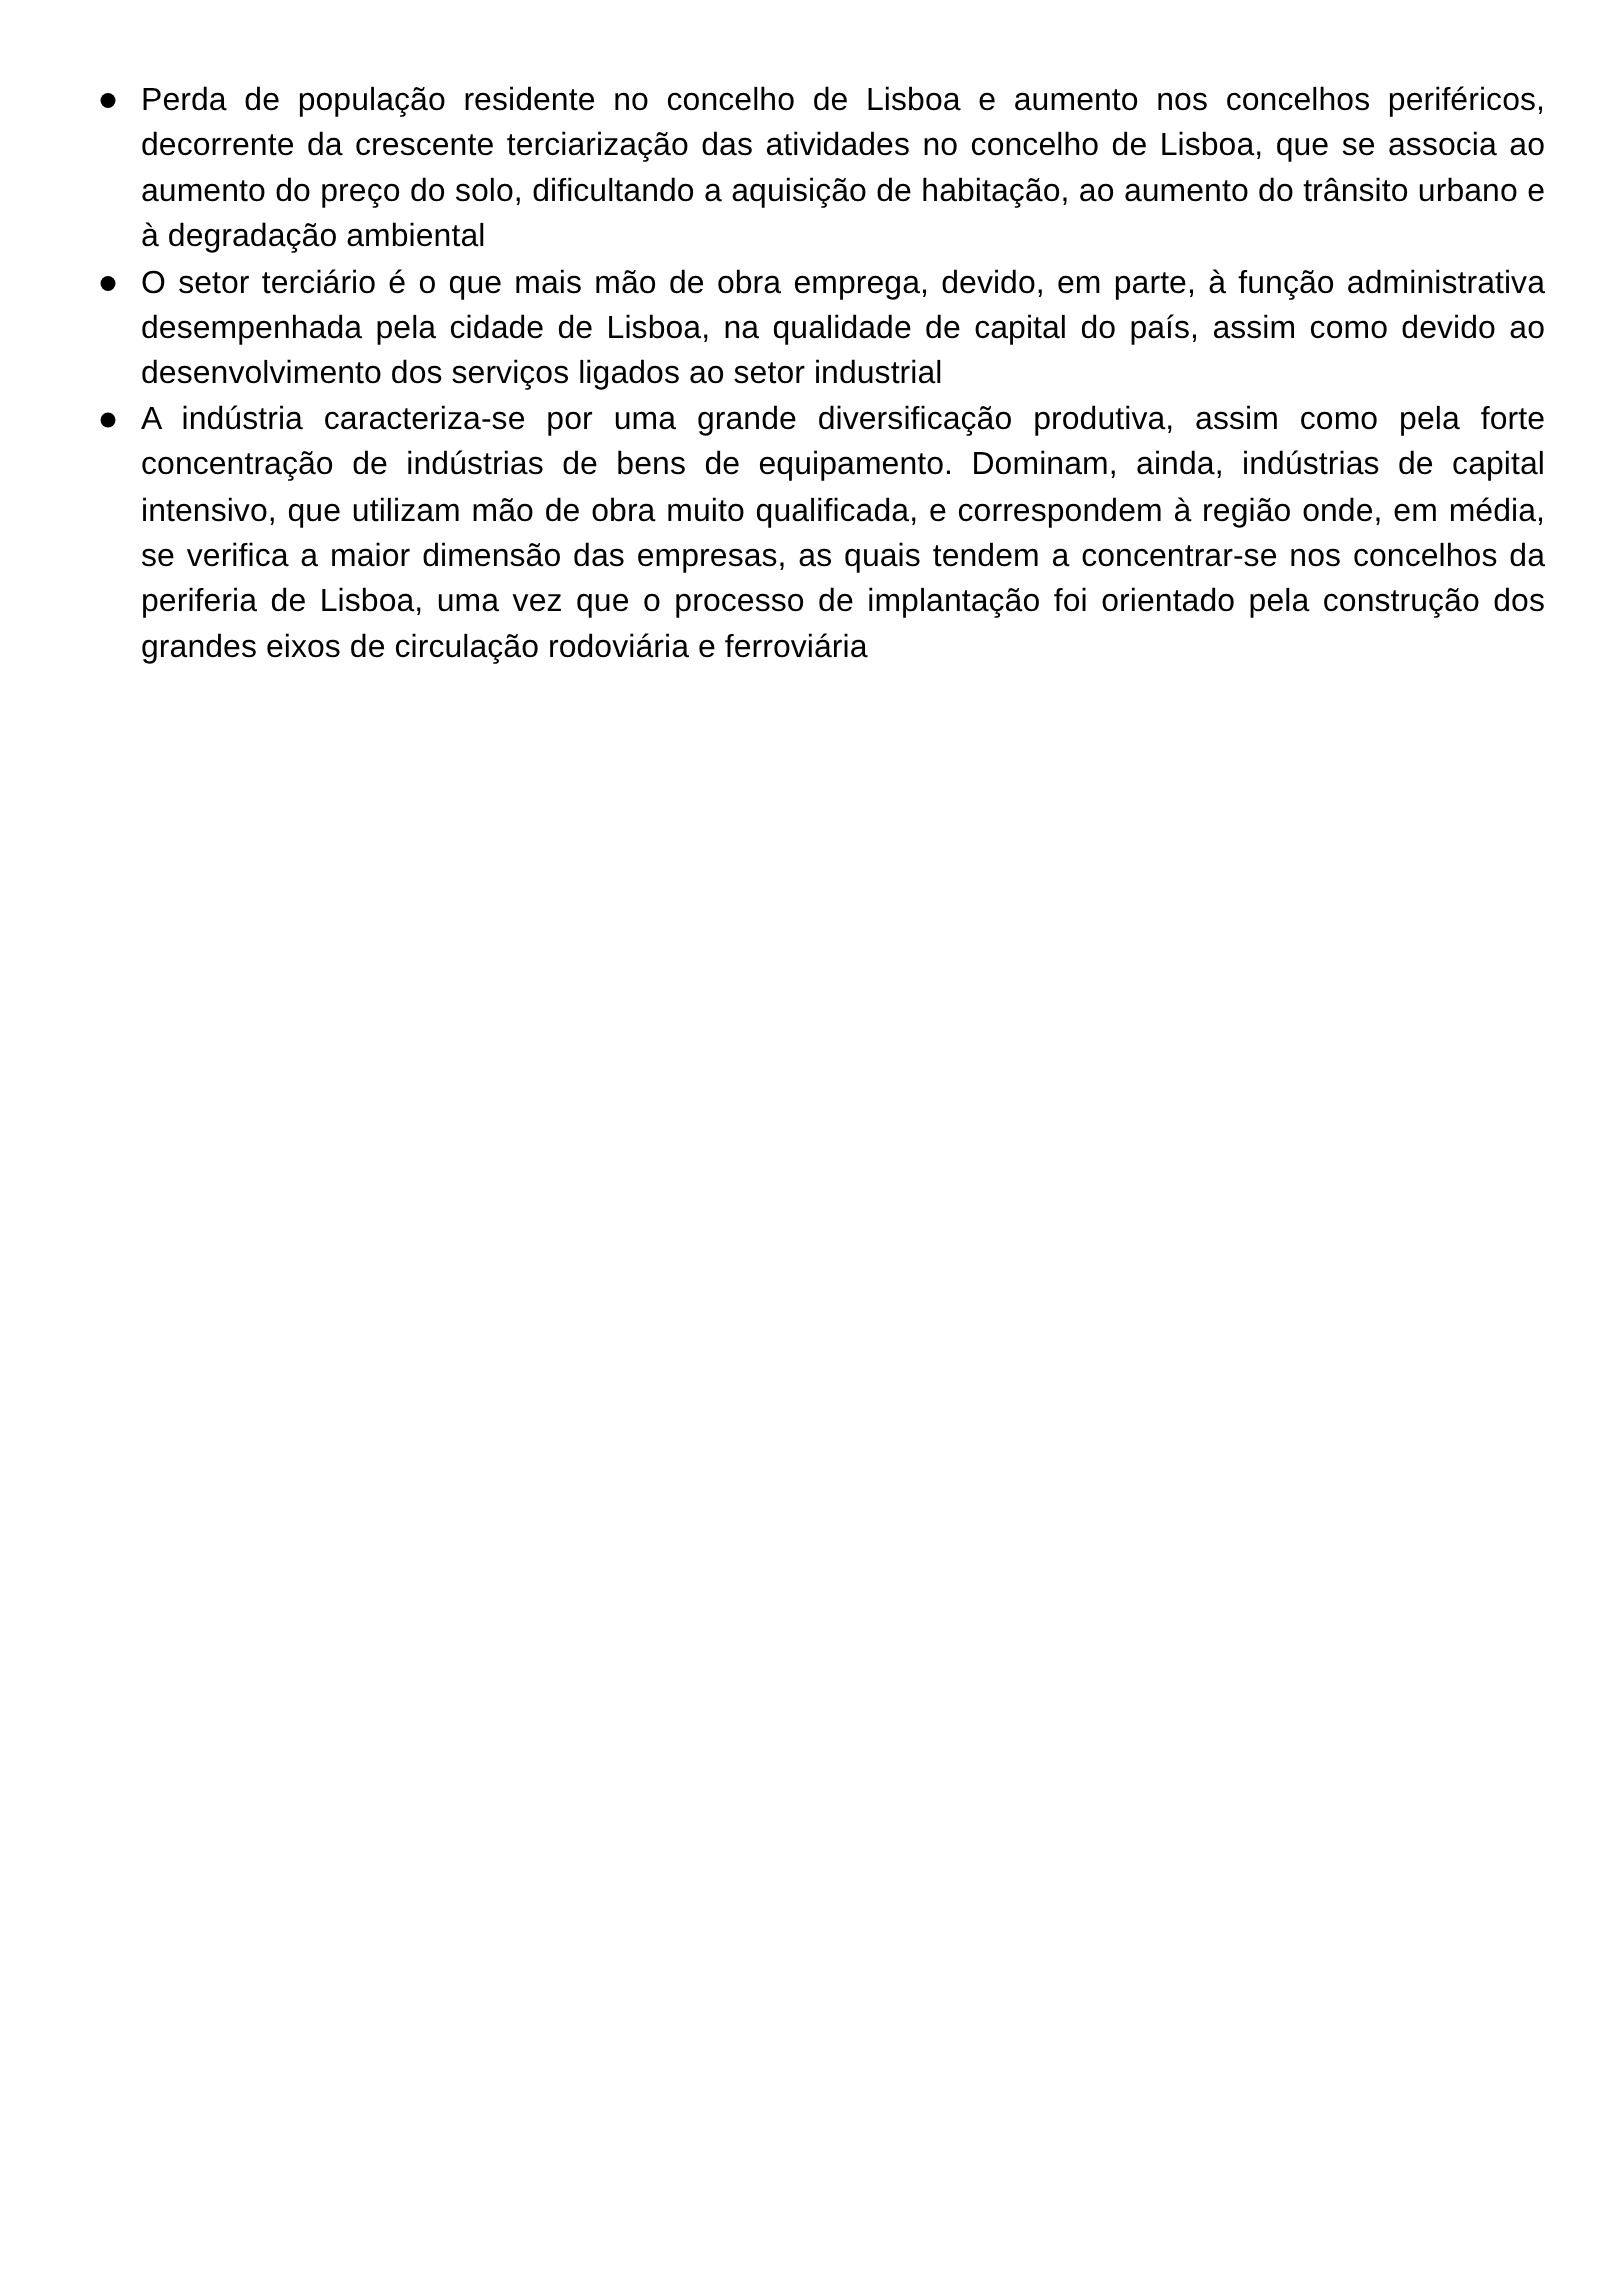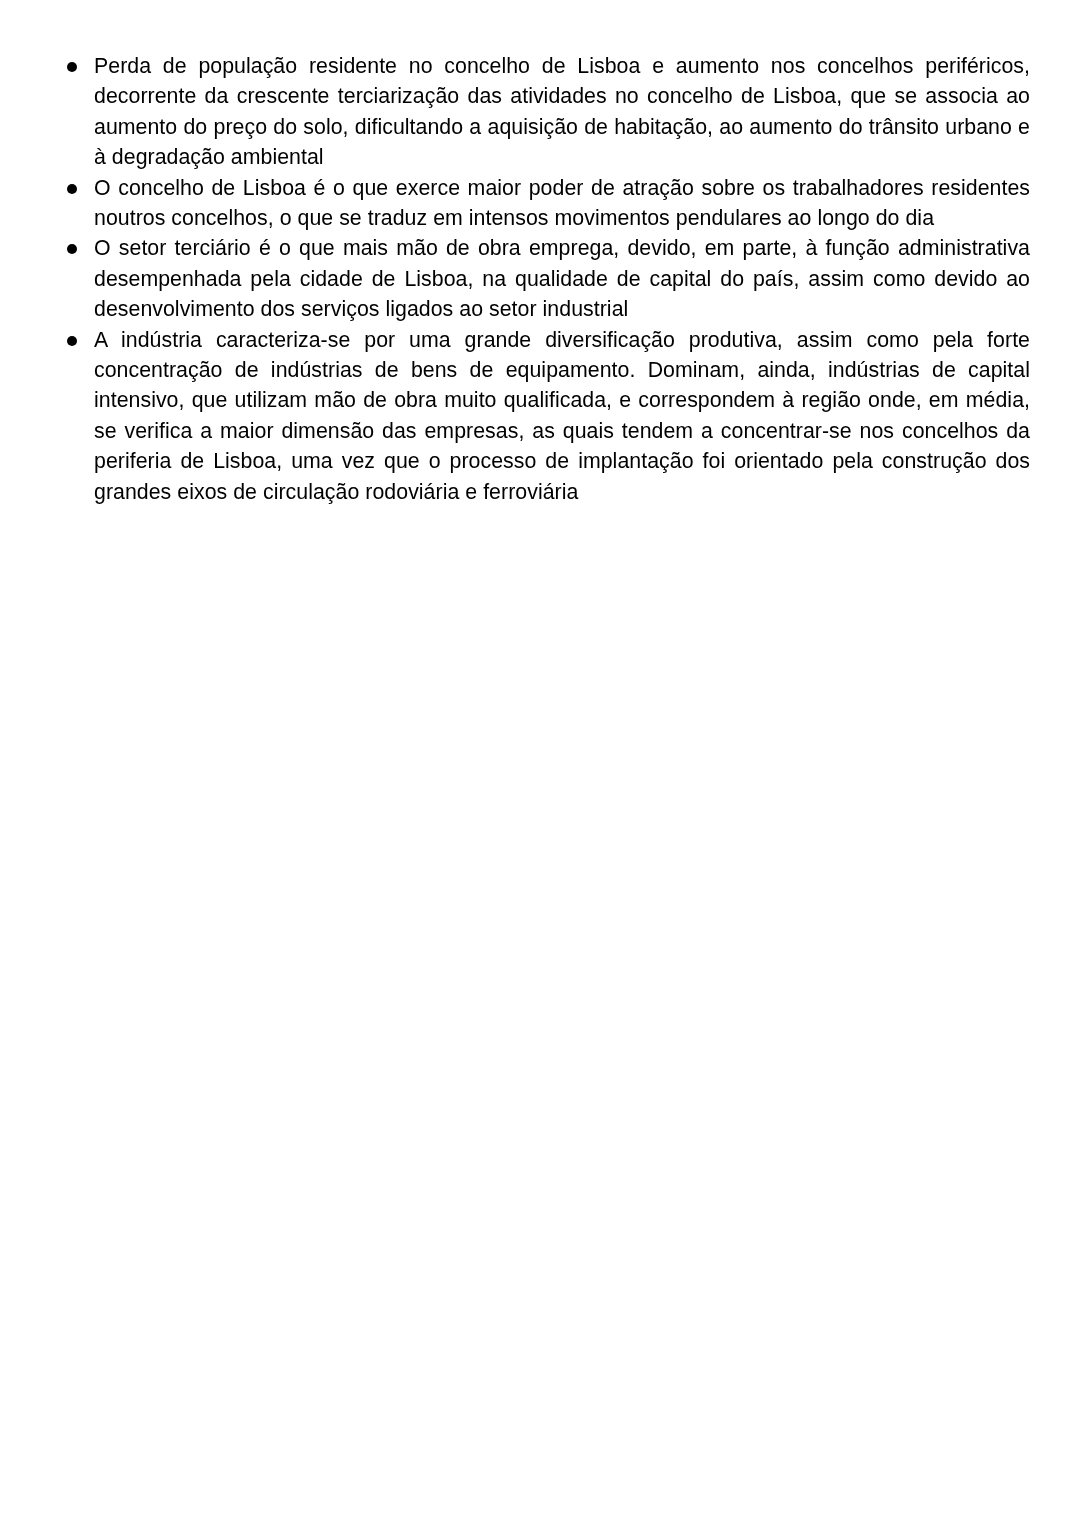--- a/index.html
+++ b/index.html
@@ -59,24 +59,20 @@
 <body>
 
 <div class="page">
   <ul class="bullet-list">
     <li class="bullet-item">
       <span class="bullet-dot"></span>
       <span class="bullet-text">Perda de população residente no concelho de Lisboa e aumento nos concelhos periféricos, decorrente da crescente terciarização das atividades no concelho de Lisboa, que se associa ao aumento do preço do solo, dificultando a aquisição de habitação, ao aumento do trânsito urbano e à degradação ambiental</span>
     </li>
     <li class="bullet-item">
       <span class="bullet-dot"></span>
-      <span class="bullet-text">O concelho de Lisboa é o que exerce maior poder de atração sobre os trabalhadores residentes noutros concelhos, o que se traduz em intensos movimentos pendulares ao longo do dia</span>
-    </li>
-    <li class="bullet-item">
-      <span class="bullet-dot"></span>
       <span class="bullet-text">O setor terciário é o que mais mão de obra emprega, devido, em parte, à função administrativa desempenhada pela cidade de Lisboa, na qualidade de capital do país, assim como devido ao desenvolvimento dos serviços ligados ao setor industrial</span>
     </li>
     <li class="bullet-item">
       <span class="bullet-dot"></span>
       <span class="bullet-text">A indústria caracteriza-se por uma grande diversificação produtiva, assim como pela forte concentração de indústrias de bens de equipamento. Dominam, ainda, indústrias de capital intensivo, que utilizam mão de obra muito qualificada, e correspondem à região onde, em média, se verifica a maior dimensão das empresas, as quais tendem a concentrar-se nos concelhos da periferia de Lisboa, uma vez que o processo de implantação foi orientado pela construção dos grandes eixos de circulação rodoviária e ferroviária</span>
     </li>
   </ul>
 </div>
 
 </body></html>

